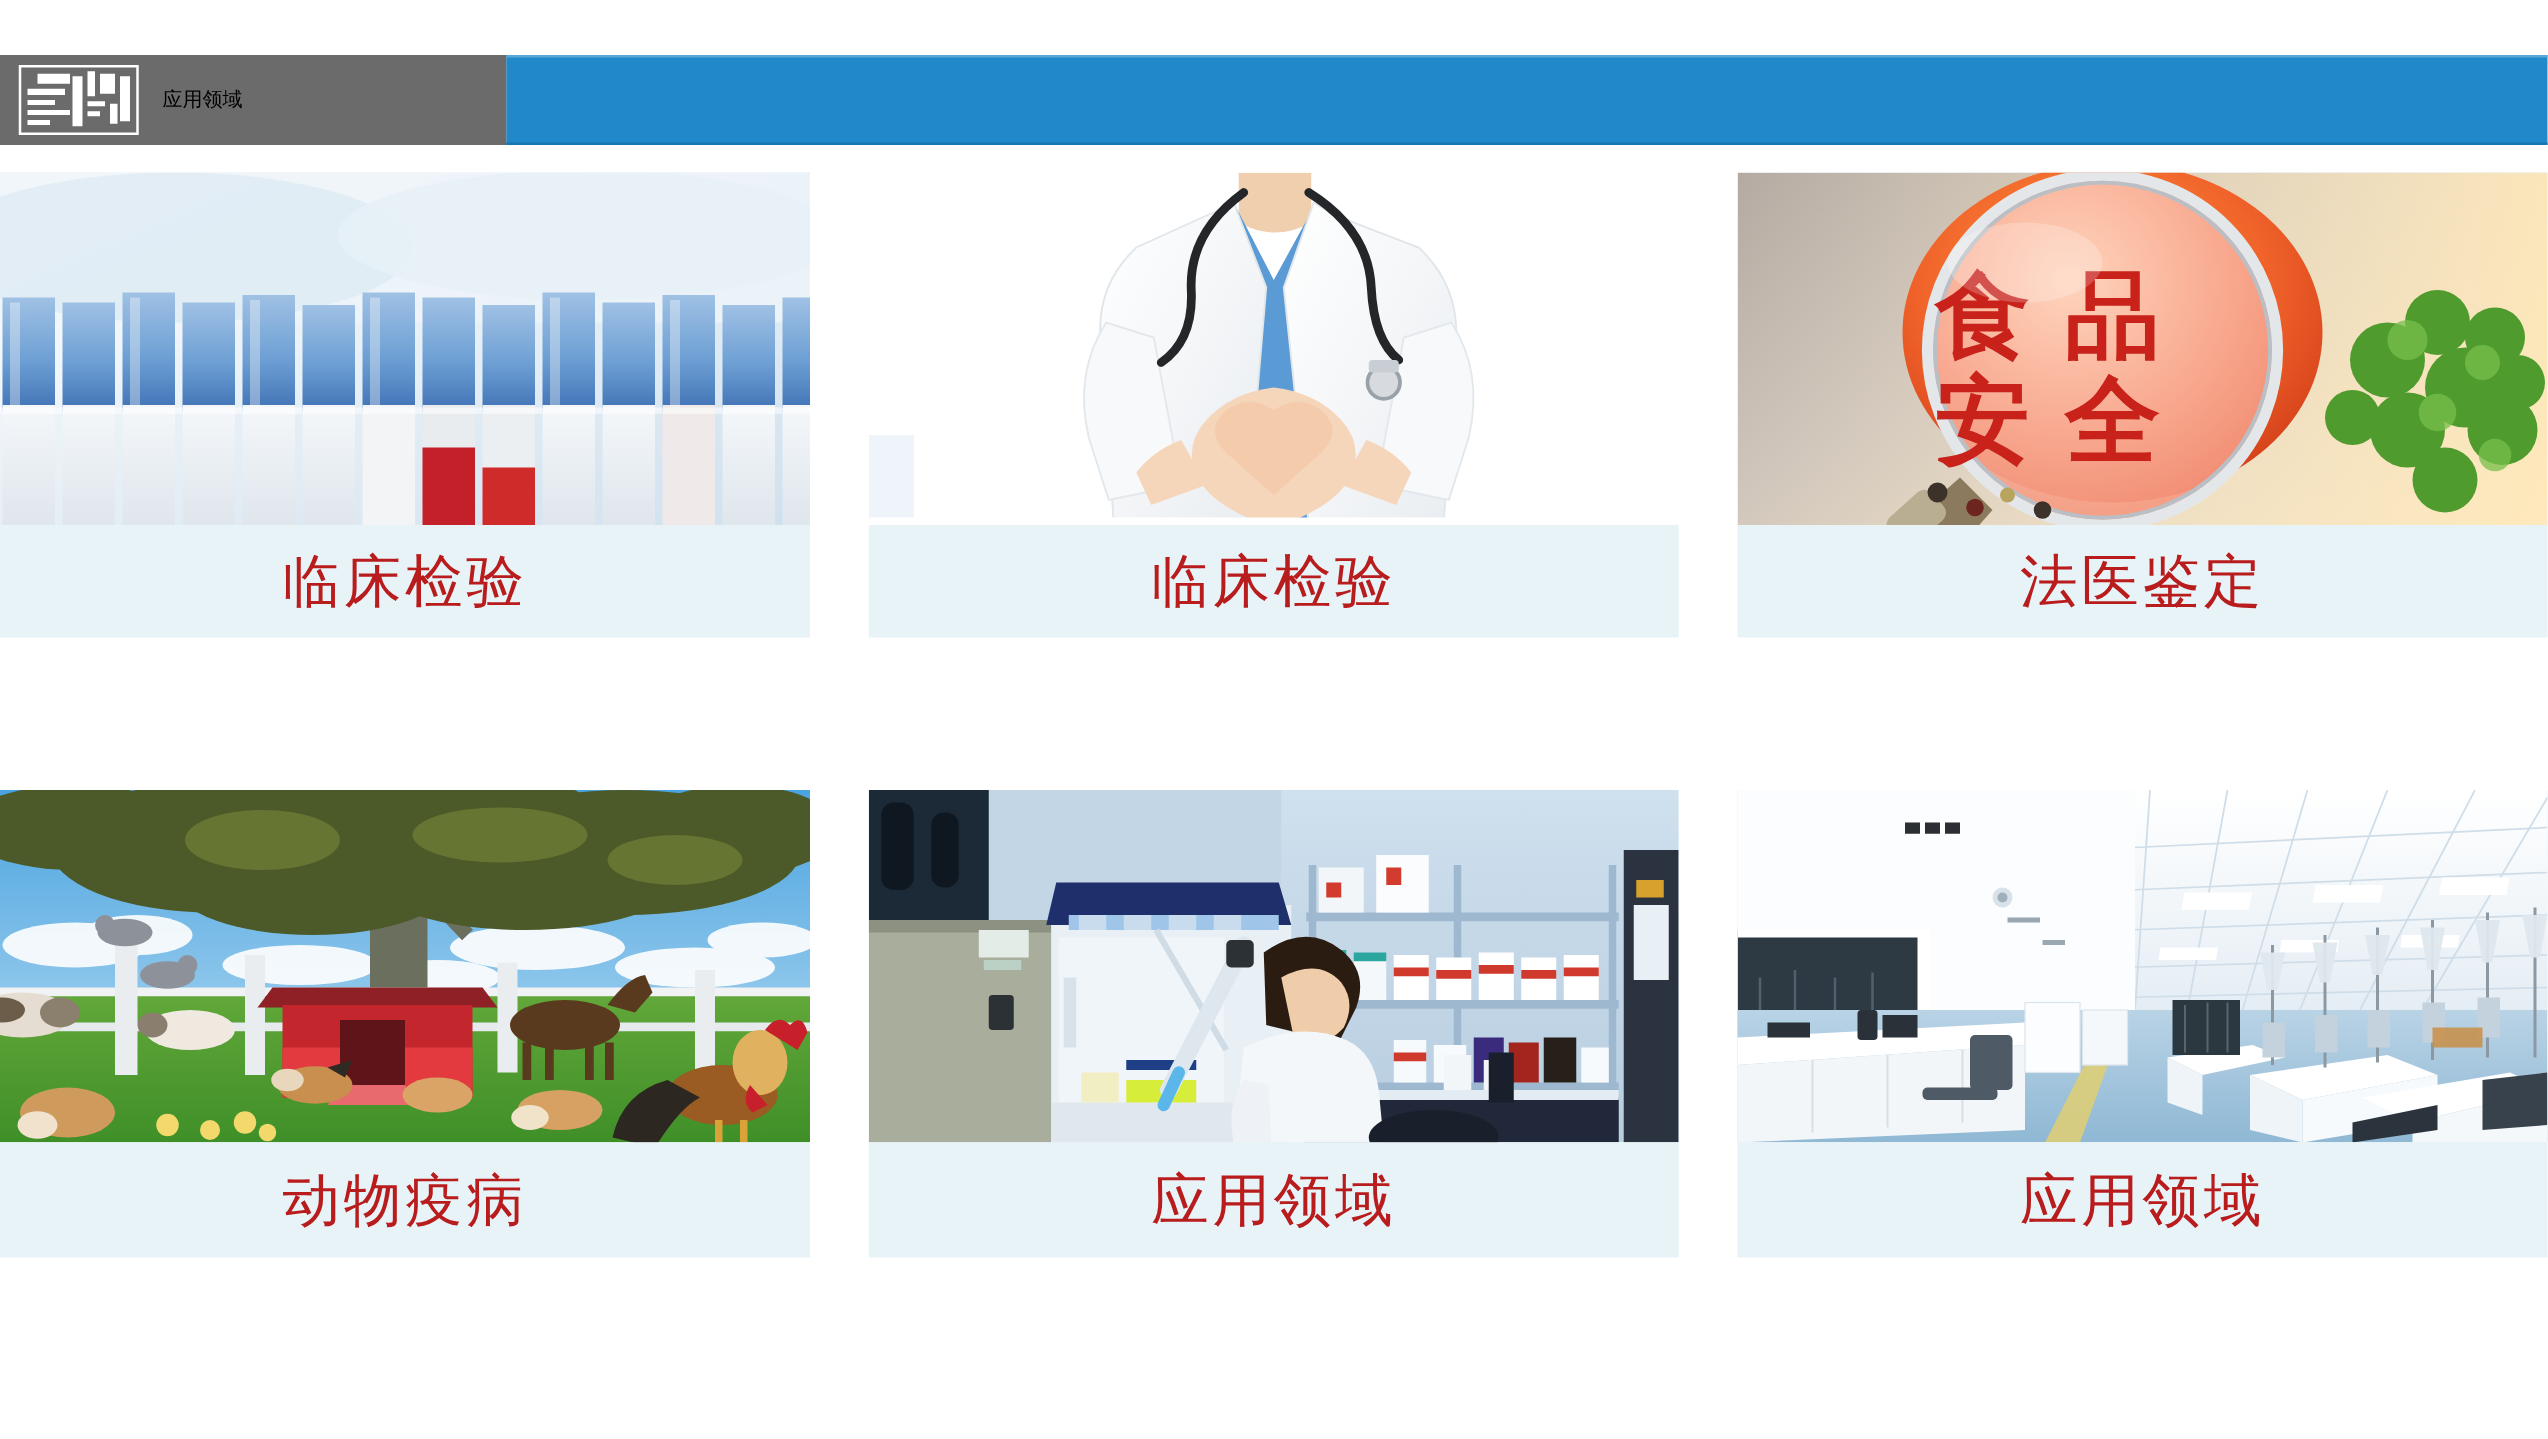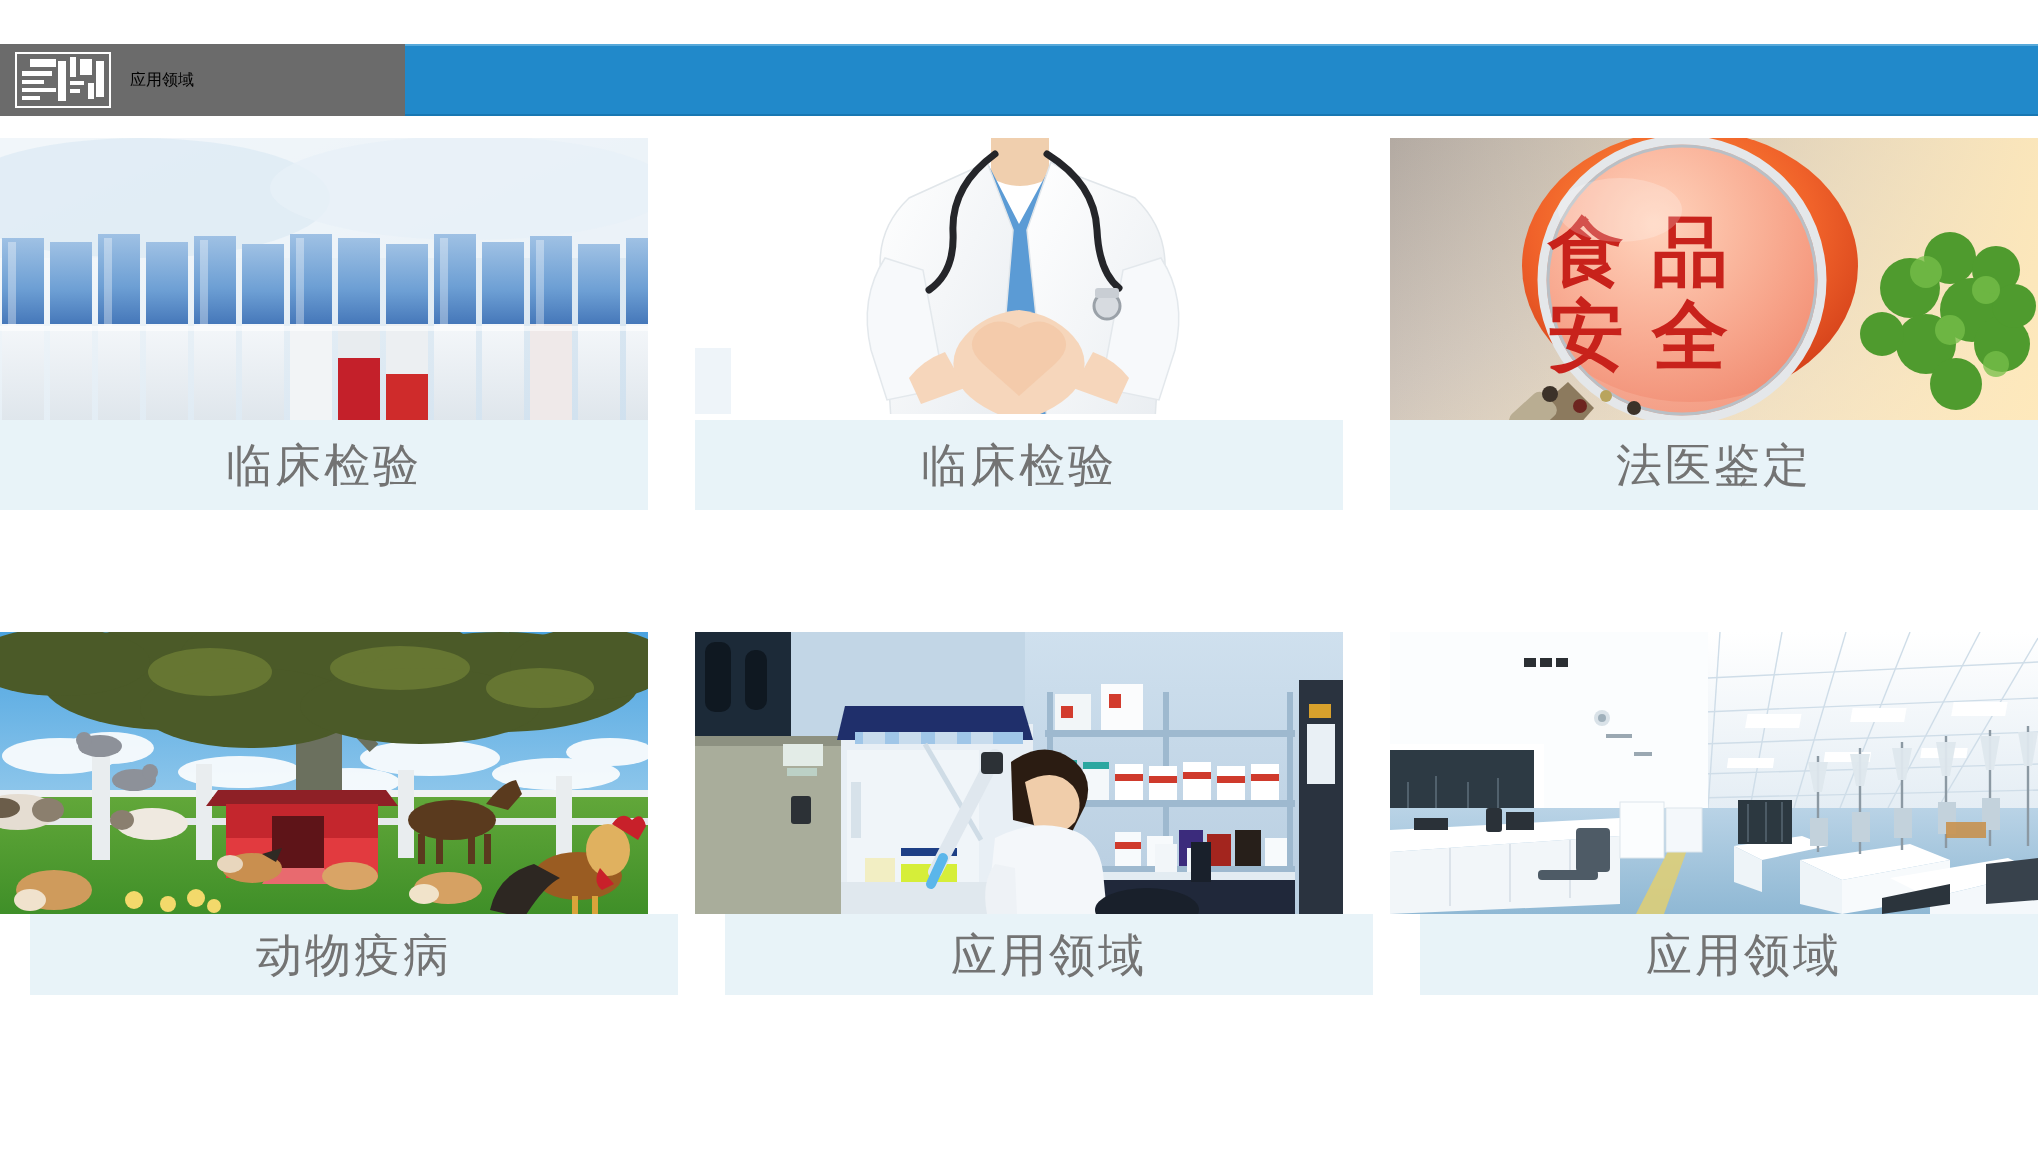--- a/index.html
+++ b/index.html
@@ -31,35 +31,35 @@
   .card .thumb{
     position:absolute; left:0; top:0; width:100%; height:358px;
     overflow:hidden; background:#e9f2f7;
   }
   .card .caption{
     position:absolute; left:0; width:100%; height:98px;
     background:#e8f3f8;
     display:flex; align-items:center; justify-content:center;
   }
   .card .caption-text{
-    font-size:46px; color:#737373; letter-spacing:3px; font-weight:400;
+    font-size:46px; color:#b91c1c; letter-spacing:3px; font-weight:400;
     line-height:1;
   }
 
   
   .r1{ top:2px; }
   .r2{ top:496px; }
   .c1{ left:0;    width:648px; }
   .c2{ left:695px;width:648px; }
   .c3{ left:1390px;width:648px; }
 
   .r1 .thumb{ height:282px; }
   .r1 .caption{ top:282px; height:90px; }
   .r2 .thumb{ height:282px; }
-  .r2 .caption{ top:282px; height:81px;margin-left:30px; }
+  .r2 .caption{ top:282px; height:92px; }
 
   
   #card-disease .thumb{ height:282px; background:#ffffff; }
 
   .art{ position:absolute; inset:0; }
   .art svg{ width:100%; height:100%; display:block; }
 </style>
 </head>
 <body>
 

